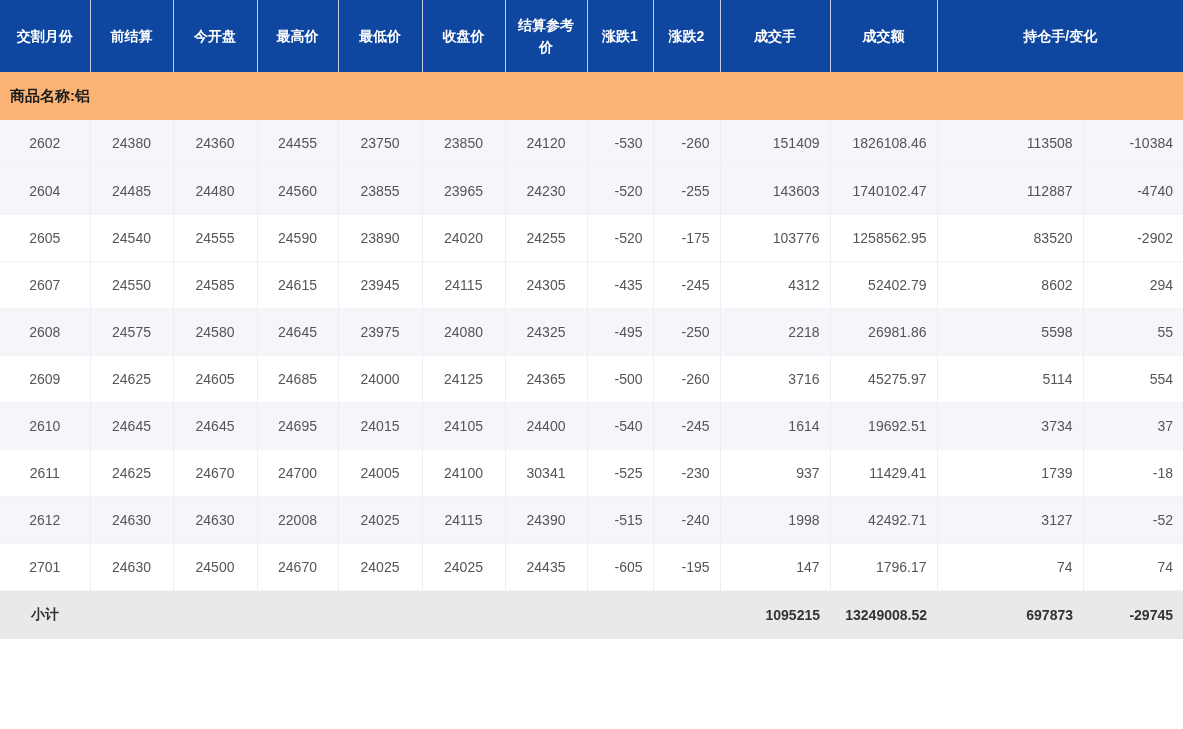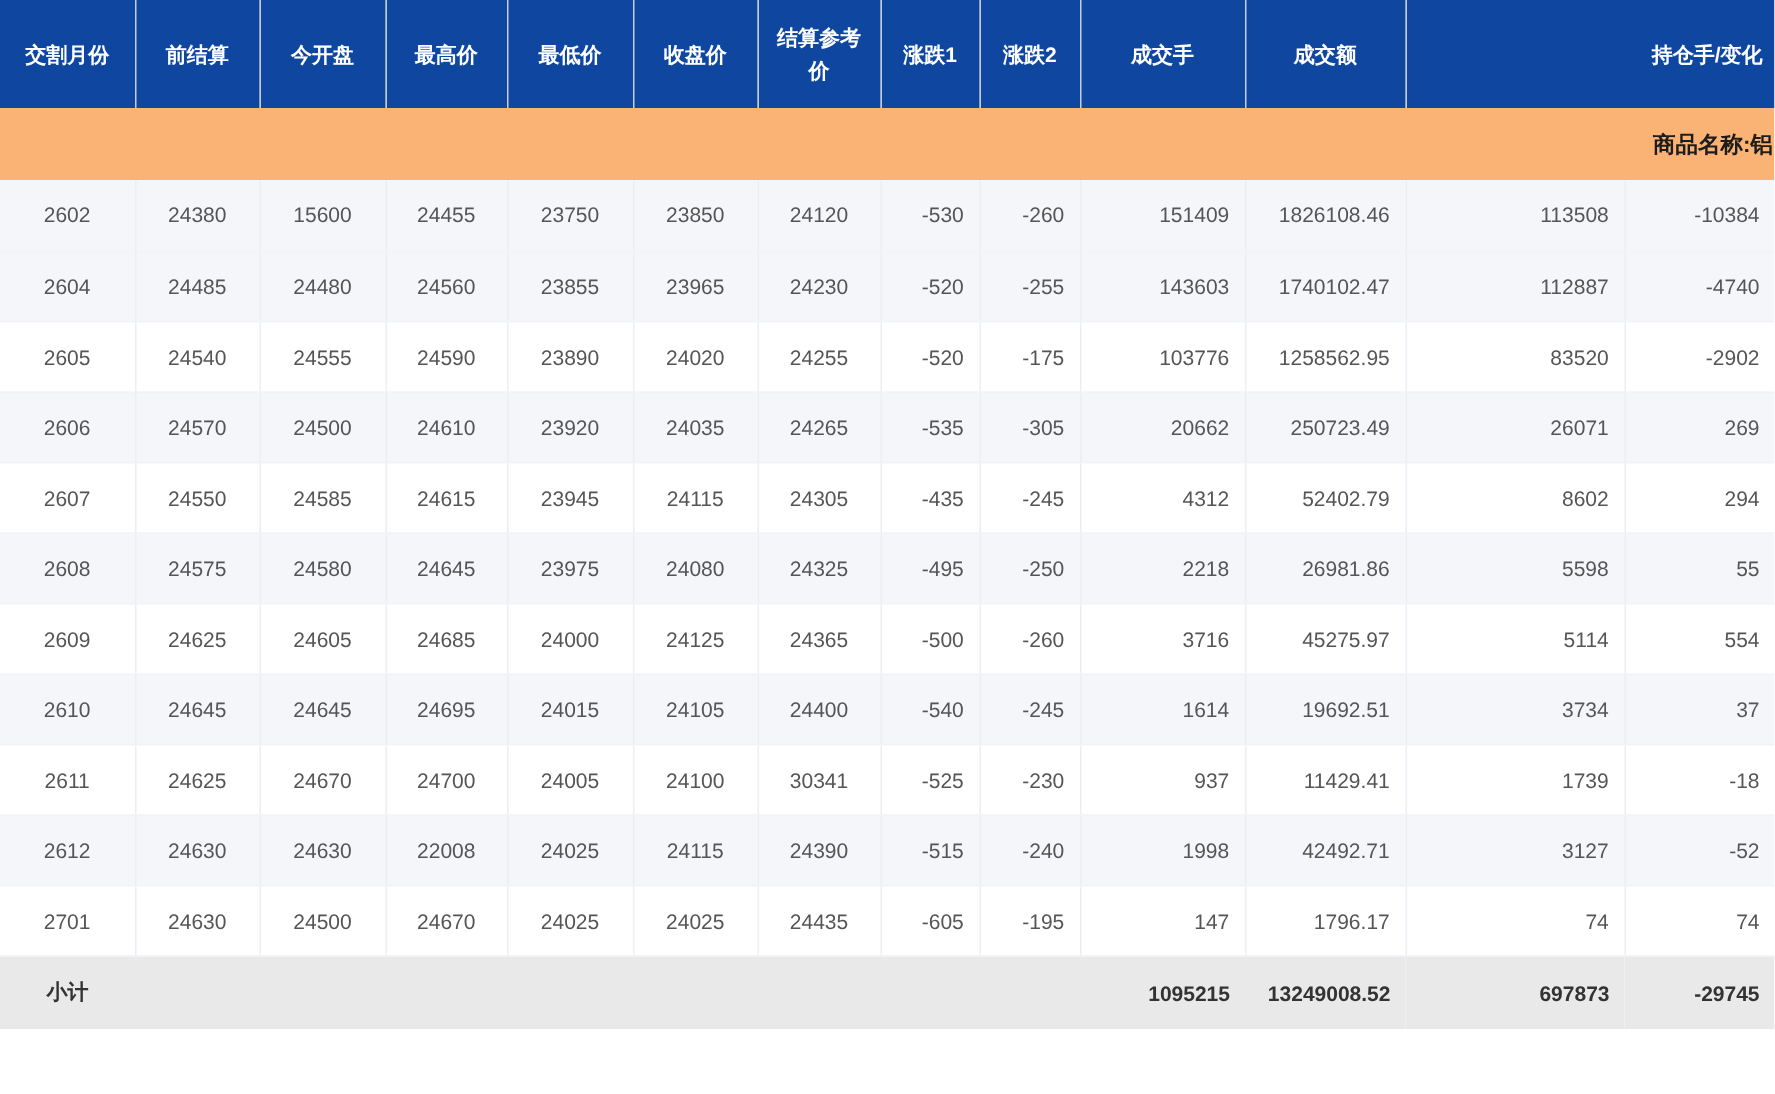--- a/index.html
+++ b/index.html
@@ -5,25 +5,25 @@
   html,body{margin:0;padding:0;background:#ffffff;}
   body{font-family:"Liberation Sans","DejaVu Sans",sans-serif;}
   .quote-table{border-collapse:collapse;table-layout:fixed;width:1183px;}
   
   .quote-table thead th{
     background:#0f47a0;color:#ffffff;font-weight:bold;font-size:14px;
     height:72px;text-align:center;vertical-align:middle;
     border-right:1px solid #c3cddd;padding:0 8px;line-height:1.6;
     box-sizing:border-box;
   }
-  .quote-table thead th:last-child{border-right:none;text-align:right;}
+  .quote-table thead th:last-child{border-right:none;}
   
   .product-row td{
     background:#fbb375;color:#1c1c1c;font-weight:bold;font-size:15px;
-    height:46px;text-align:right;padding-left:20px;
+    height:46px;text-align:left;padding-left:10px;
   }
   
   .data-row td{
     font-size:14px;color:#555555;height:47px;vertical-align:middle;
     border-right:1px solid #eceef4;border-bottom:1px solid #f2f3f7;
     background:#ffffff;box-sizing:border-box;
   }
   .data-row td:last-child{border-right:none;}
   .data-row.alt td{background:#f4f6fa;}
   .c{text-align:center;}
@@ -71,21 +71,21 @@
     </tr>
   </thead>
   <tbody>
     <tr class="product-row">
       <td colspan="13">商品名称:铝</td>
     </tr>
 
   <tr class="data-row alt">
         <td class="c">2602</td>
         <td class="c">24380</td>
-        <td class="c">15600</td>
+        <td class="c">24360</td>
         <td class="c">24455</td>
         <td class="c">23750</td>
         <td class="c">23850</td>
         <td class="c">24120</td>
         <td class="r">-530</td>
         <td class="r">-260</td>
         <td class="r">151409</td>
         <td class="r">1826108.46</td>
         <td class="r">113508</td>
         <td class="r">-10384</td>
@@ -112,35 +112,20 @@
         <td class="c">24590</td>
         <td class="c">23890</td>
         <td class="c">24020</td>
         <td class="c">24255</td>
         <td class="r">-520</td>
         <td class="r">-175</td>
         <td class="r">103776</td>
         <td class="r">1258562.95</td>
         <td class="r">83520</td>
         <td class="r">-2902</td>
-      </tr>
-      <tr class="data-row alt">
-        <td class="c">2606</td>
-        <td class="c">24570</td>
-        <td class="c">24500</td>
-        <td class="c">24610</td>
-        <td class="c">23920</td>
-        <td class="c">24035</td>
-        <td class="c">24265</td>
-        <td class="r">-535</td>
-        <td class="r">-305</td>
-        <td class="r">20662</td>
-        <td class="r">250723.49</td>
-        <td class="r">26071</td>
-        <td class="r">269</td>
       </tr>
       <tr class="data-row">
         <td class="c">2607</td>
         <td class="c">24550</td>
         <td class="c">24585</td>
         <td class="c">24615</td>
         <td class="c">23945</td>
         <td class="c">24115</td>
         <td class="c">24305</td>
         <td class="r">-435</td>

